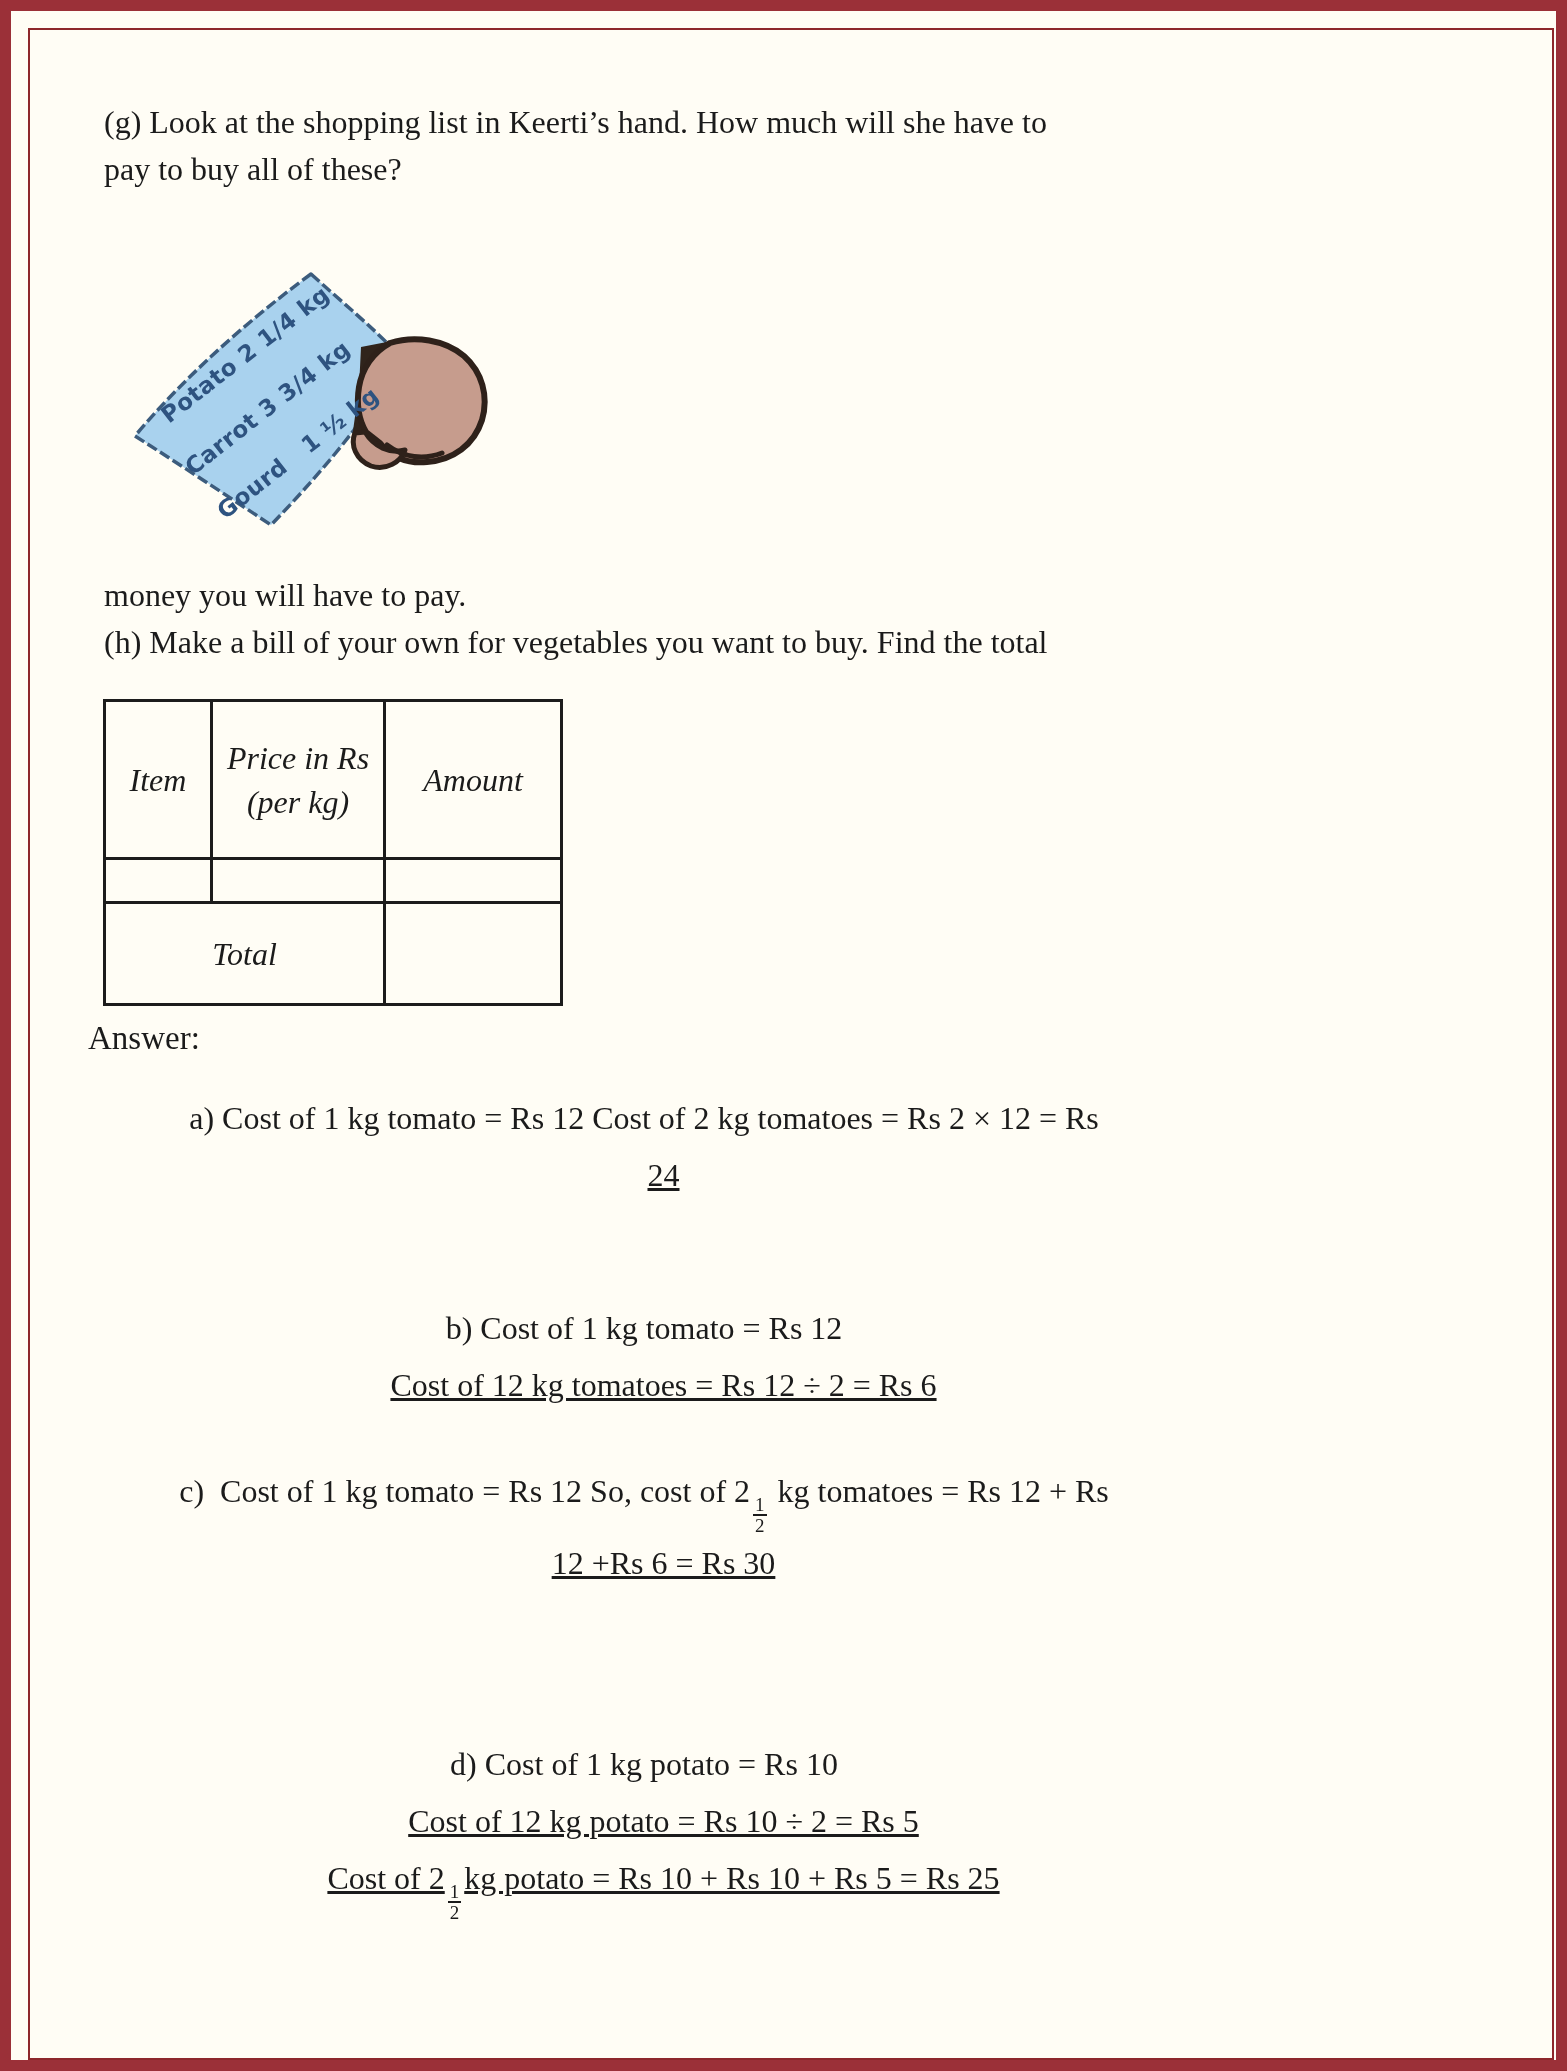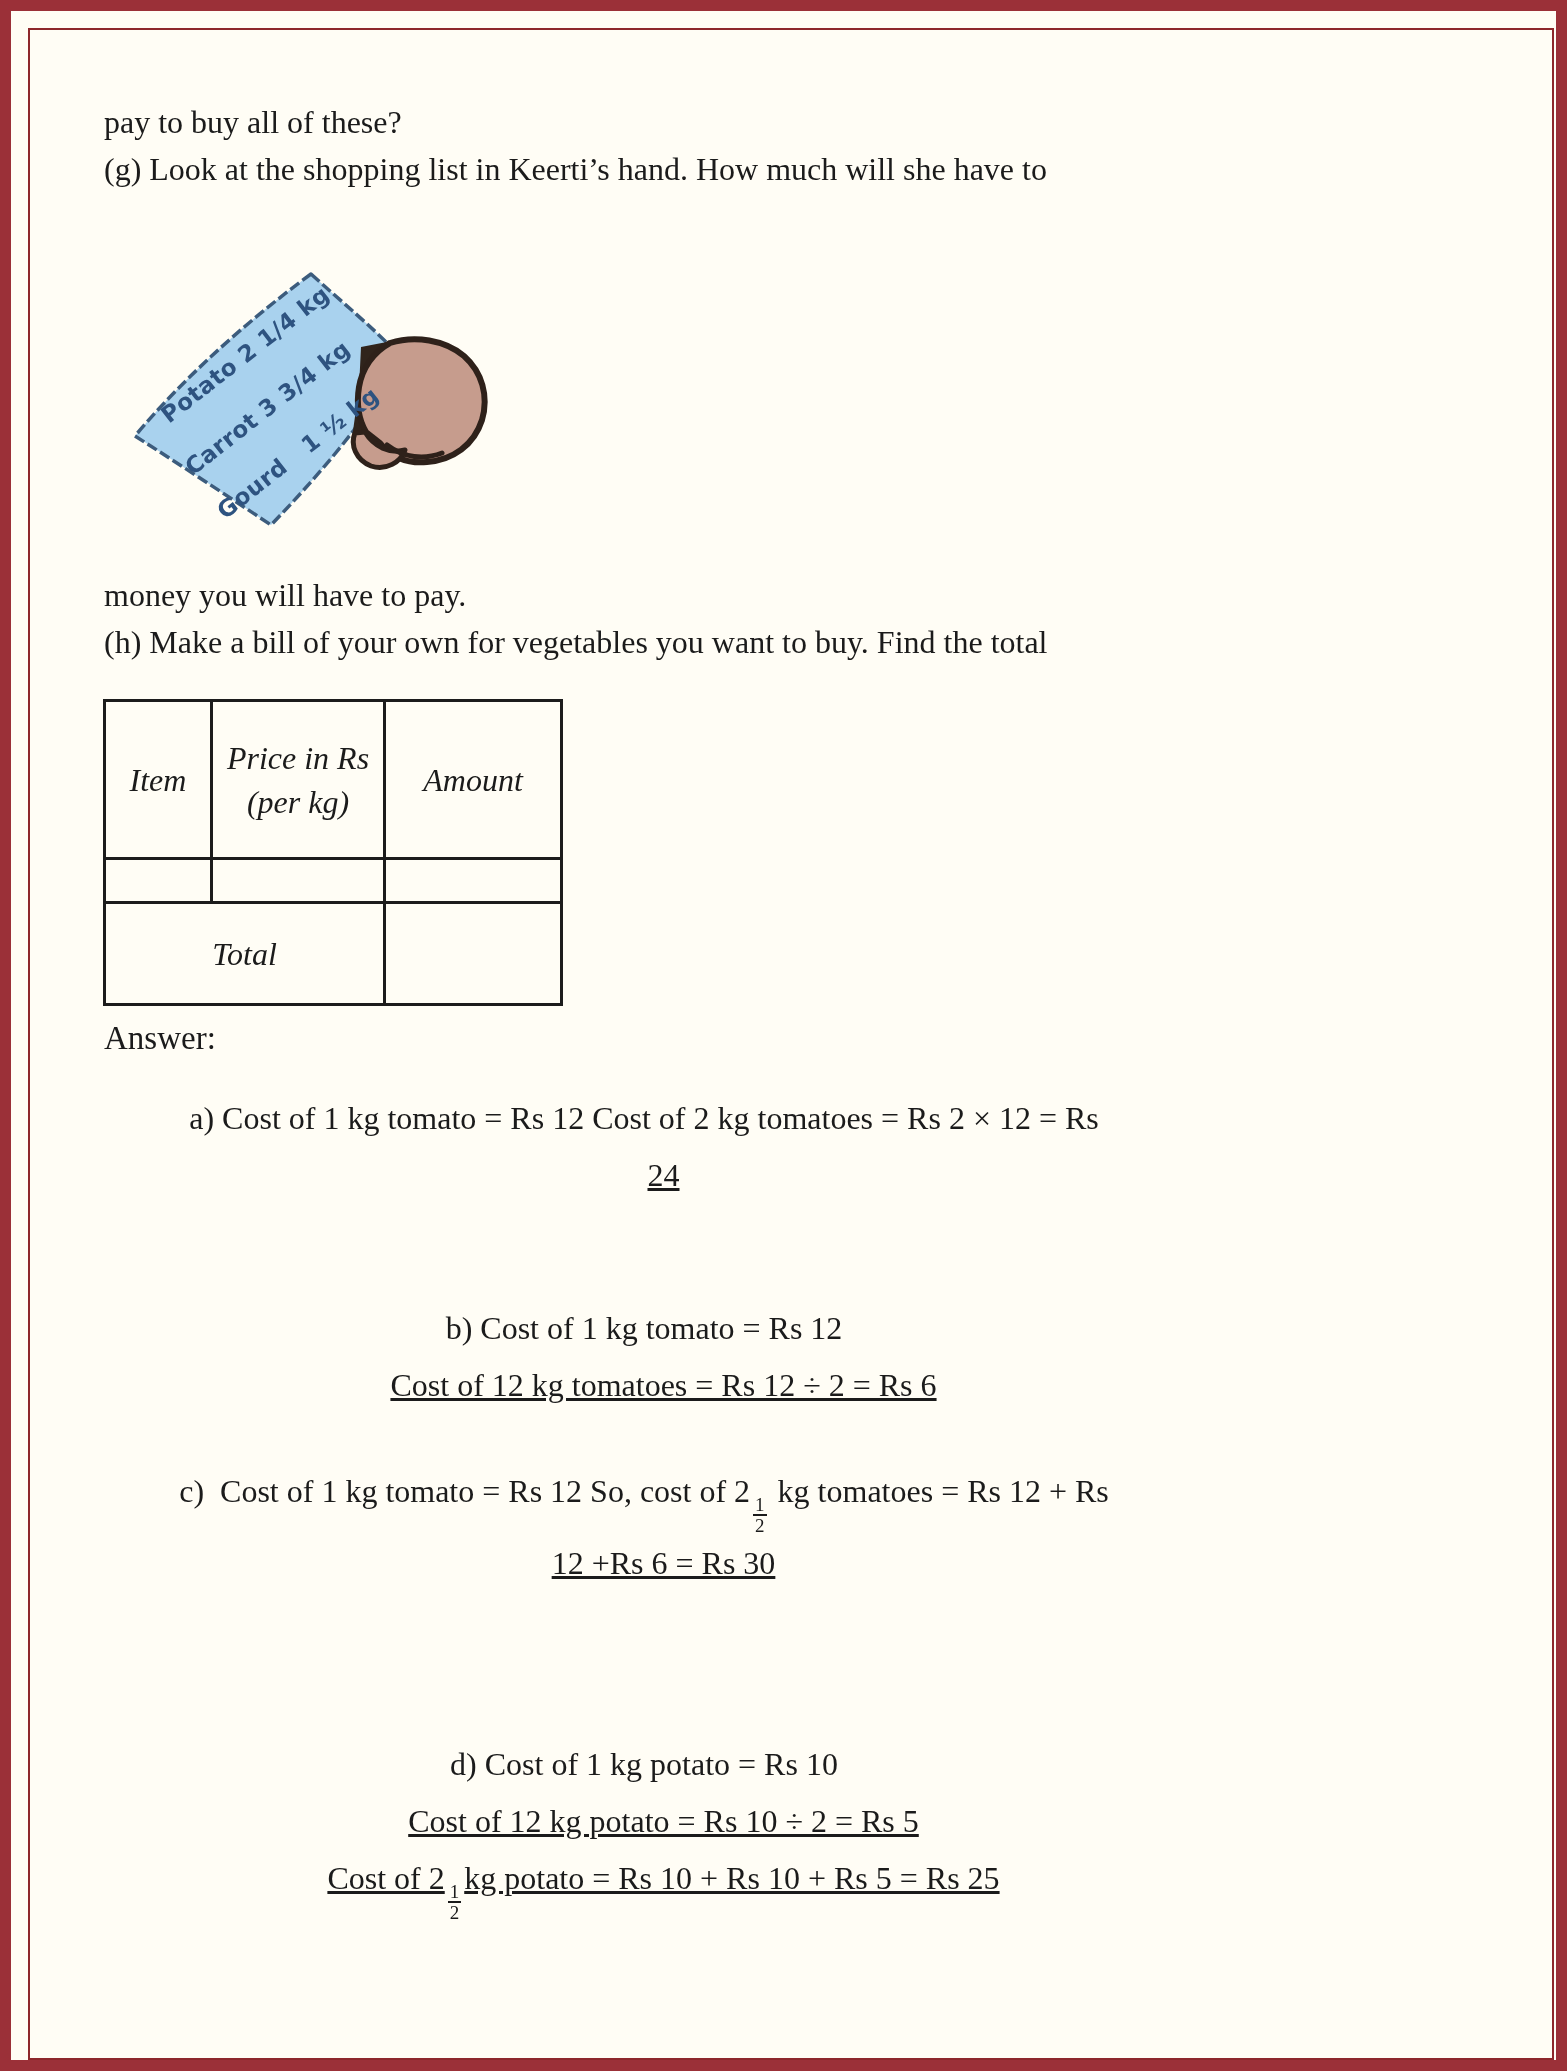--- a/index.html
+++ b/index.html
@@ -27,21 +27,21 @@
     border:3px solid #1c1c1c;font-style:italic;font-size:32px;
     text-align:center;vertical-align:middle;padding:0;line-height:44px;
   }
   .c-item{width:104px;}
   .c-price{width:170px;}
   .c-amount{width:174px;}
   .r-head{height:158px;}
   .r-empty{height:44px;}
   .r-total{height:102px;}
 
-  .answer-heading{position:absolute;left:104px;top:1020px;font-size:33px;text-align:right;}
+  .answer-heading{position:absolute;left:88px;top:1020px;font-size:33px;text-align:right;}
 
   #answers{position:absolute;inset:0;}
   .answer-item{position:absolute;left:104px;width:1080px;font-size:32px;line-height:57px;}
   .ai-0{top:1090px;}
   .ai-1{top:1300px;}
   .ai-2{top:1463px;}
   .ai-3{top:1736px;}
   .ans-line{white-space:pre;text-align:center;}
   .ans-line.cont{padding-left:39px;text-decoration:underline;}
   .marker{white-space:pre;}
@@ -53,22 +53,22 @@
   .frac .fden{border-top:2px solid #1b1b1b;padding:0 2px;}
 </style>
 </head>
 <body>
 
 <div class="page">
   <div class="outer-border"></div>
   <div class="inner-border"></div>
 
   <div class="question qg">
+    <div class="q-line">(g) Look at the shopping list in Keerti’s hand. How much will she have to</div>
     <div class="q-line">pay to buy all of these?</div>
-    <div class="q-line">(g) Look at the shopping list in Keerti’s hand. How much will she have to</div>
   </div>
 
   <svg class="illustration" viewBox="0 0 402 292" xmlns="http://www.w3.org/2000/svg">
 
     <path d="M 208 26
              C 240 55 268 78 291 102
              C 281 132 266 160 251 182
              C 228 212 198 246 168 277
              C 120 245 76 216 32 188
              C 78 133 140 76 208 26 Z" fill="#a9d2ee" stroke="#3c5c7d" stroke-width="3.5" stroke-dasharray="11 4" stroke-linejoin="round"></path>

